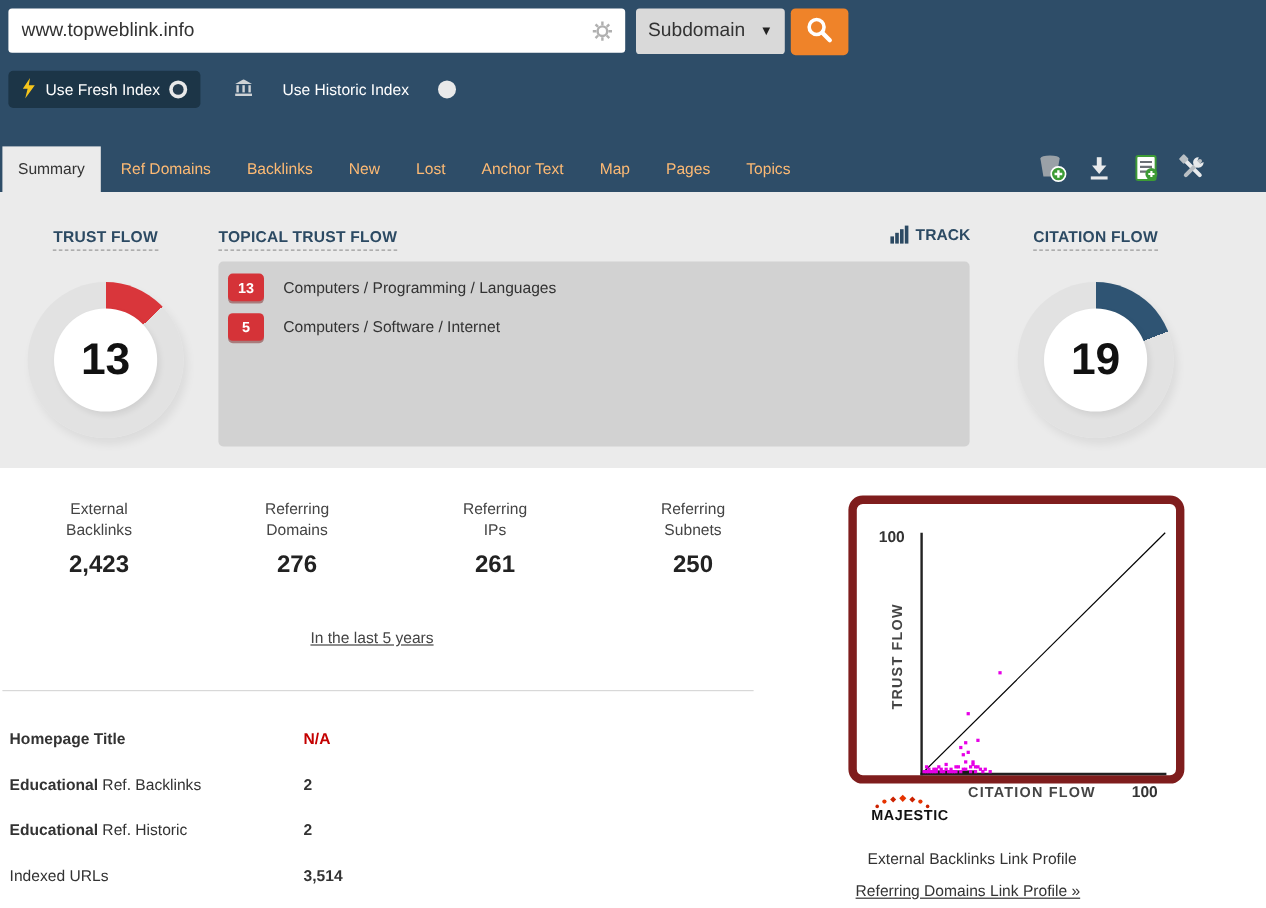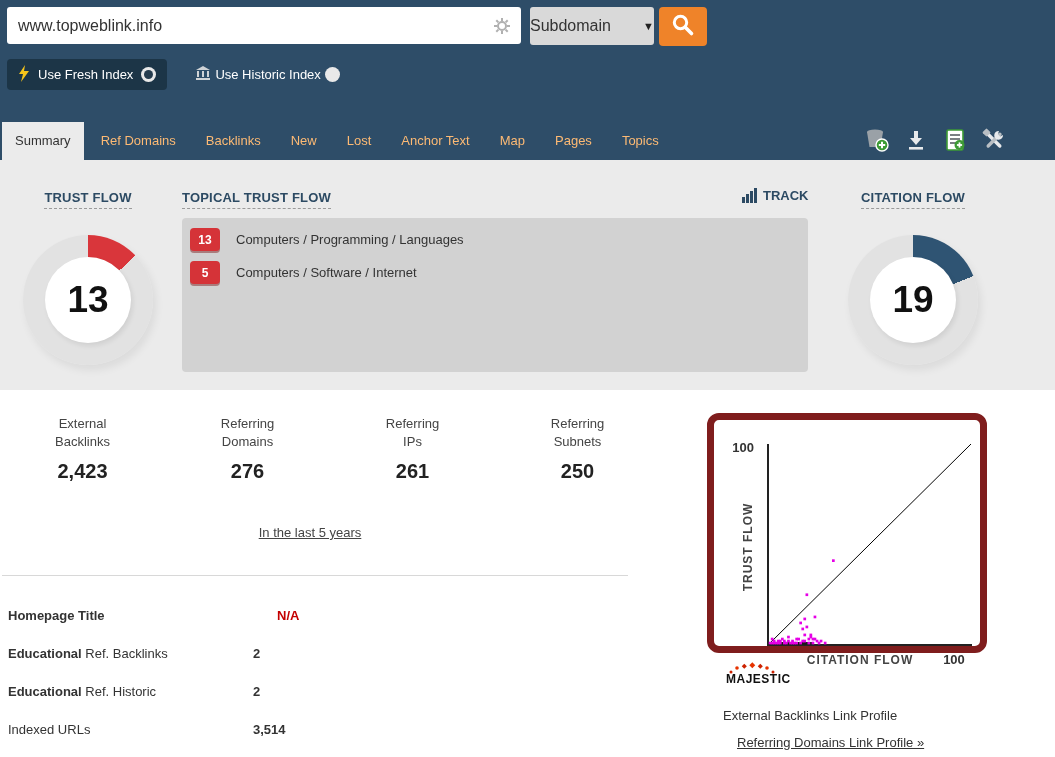--- a/index.html
+++ b/index.html
@@ -12,34 +12,34 @@
   .header { position:absolute; left:0; top:0; width:1055px; height:160px; background:#2e4d68; }
   .search-input {
     position:absolute; left:7px; top:7px; width:514px; height:37px;
     background:#fff; border:none; border-radius:3px; padding:0 34px 0 11px;
     font-size:16px; color:#333; font-family:inherit;
   }
   .gear-wrap { position:absolute; left:492px; top:16px; width:20px; height:20px; cursor:pointer; }
   .scope-select {
     position:absolute; left:530px; top:7px; width:124px; height:38px;
     background:#d9d9d9; border-radius:3px; display:flex; align-items:center;
-    padding:0 0; font-size:16px; color:#333; cursor:pointer;text-align:right;
+    padding:0 10px; font-size:16px; color:#333; cursor:pointer;text-align:right;
   }
   .scope-select .caret { margin-left:auto; font-size:11px; color:#222; }
   .search-btn {
     position:absolute; left:659px; top:7px; width:48px; height:39px;
     background:#ef8329; border:none; border-radius:4px; cursor:pointer;
     display:flex; align-items:center; justify-content:center;
   }
   .index-row { position:absolute; left:7px; top:59px; height:31px; display:flex; align-items:center; }
   .fresh-pill {
     display:flex; align-items:center; gap:8px; background:#1c3547; border-radius:4px;
     height:31px; padding:12px 11px; color:#fff; font-size:13px; cursor:pointer;
   }
-  .historic-item { display:flex; align-items:center; gap:4px; margin-left:28px; color:#fff; font-size:13px; cursor:pointer; }
+  .historic-item { display:flex; align-items:center; gap:24px; margin-left:28px; color:#fff; font-size:13px; cursor:pointer; }
   .radio { width:15px; height:15px; border-radius:50%; background:#e9e9e9; position:relative; }
   .radio.selected::after {
     content:""; position:absolute; left:3px; top:3px; width:9px; height:9px;
     border-radius:50%; background:#253c4e;
   }
   .tabs { position:absolute; left:2px; bottom:0; display:flex; }
   .tab {
     padding:11px 13px 12px; font-size:13px; color:#fdba74; cursor:pointer; margin-right:4px; white-space:nowrap;
   }
   .tab.active { background:#ebebeb; color:#333; }
@@ -91,21 +91,21 @@
   .detail-row b { font-weight:bold; }
   .detail-val { position:absolute; left:253px; font-size:13px; font-weight:bold; color:#333; }
   .detail-val.danger { color:#c40000; }
 
   
   .chart-card {
     position:absolute; left:707px; top:23px; width:280px; height:240px;
     background:#fff; border:7px solid #7f1d1d; border-radius:12px;
   }
   .profile-line1 { position:absolute; left:723px; top:318px; font-size:13px; color:#333; }
-  .profile-line2 { position:absolute; left:737px; top:345px; font-size:13px; color:#333; text-decoration:underline; cursor:pointer; }
+  .profile-line2 { position:absolute; left:713px; top:345px; font-size:13px; color:#333; text-decoration:underline; cursor:pointer; }
 </style>
 </head>
 <body>
 
 <div class="header">
   <input class="search-input" value="www.topweblink.info" style="">
   <span class="gear-wrap">
     <svg width="20" height="20" viewBox="0 0 20 20">
       <g stroke="#b0b0b0" stroke-width="2">
         <circle cx="10" cy="10" r="4" fill="none"></circle>
@@ -275,21 +275,21 @@
 
   <div class="range-link-wrap">
     <span class="range-link">In the last 5 years</span>
   </div>
 
   <div class="divider"></div>
 
   <div class="detail-row" style="top:218px;">
     <b>Homepage Title</b><span></span>
   </div>
-  <div class="detail-val danger" style="top:218px;margin-left:24px;">N/A</div>
+  <div class="detail-val danger" style="top:218px;">N/A</div>
 
   <div class="detail-row" style="top:256px;">
     <b>Educational</b><span> Ref. Backlinks</span>
   </div>
   <div class="detail-val" style="top:256px;">2</div>
 
   <div class="detail-row" style="top:294px;">
     <b>Educational</b><span> Ref. Historic</span>
   </div>
   <div class="detail-val" style="top:294px;">2</div>

